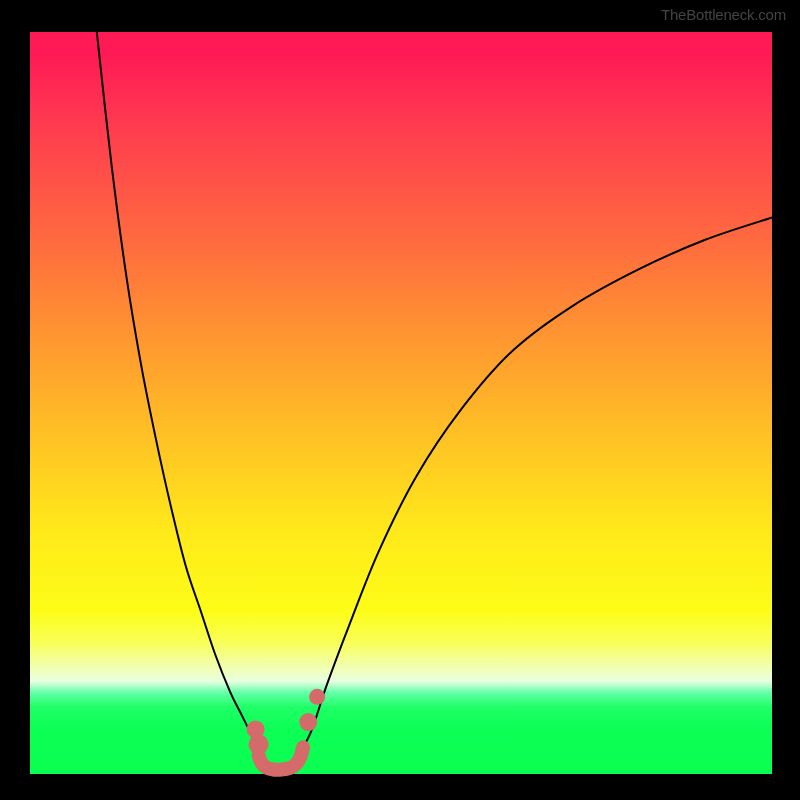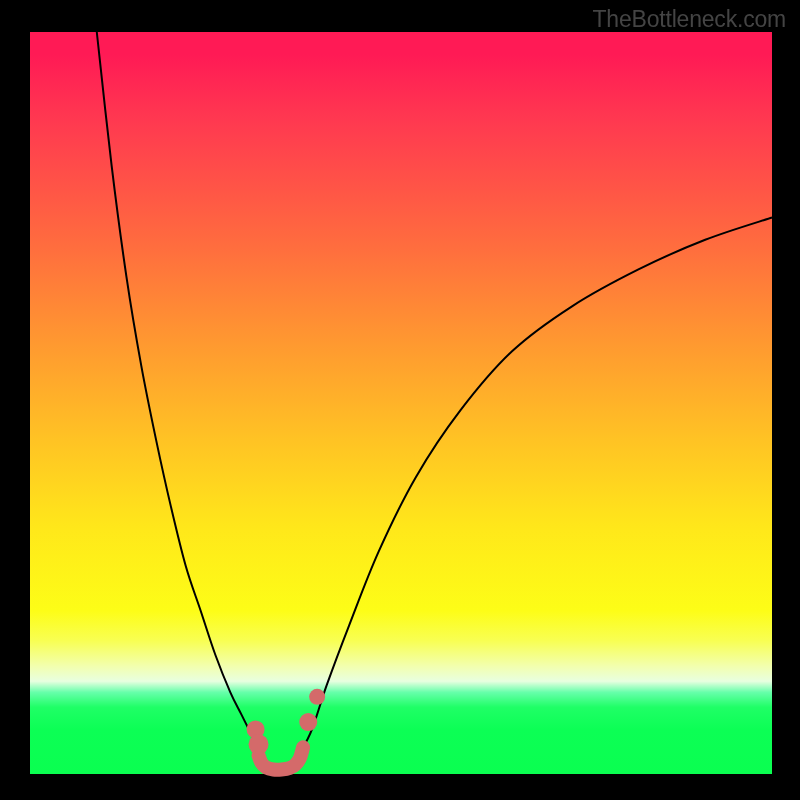--- a/index.html
+++ b/index.html
@@ -42,21 +42,21 @@
       #1fff66 91%,
       #0cff55 94%,
       #0aff50 100%
     );
   }
   .watermark {
     position: absolute;
     top: 6px;
     right: 14px;
     color: #444;
-    font-size: 23px;
+    font-size: 15px;
     font-weight: 400;
     letter-spacing: -0.2px;
     user-select: none;
   }
   svg.curve {
     position: absolute;
     left: 0;
     top: 0;
     width: 742px;
     height: 742px;

